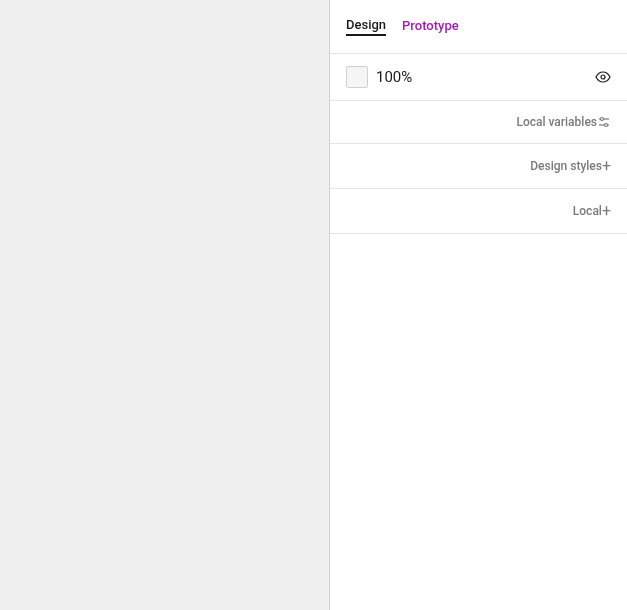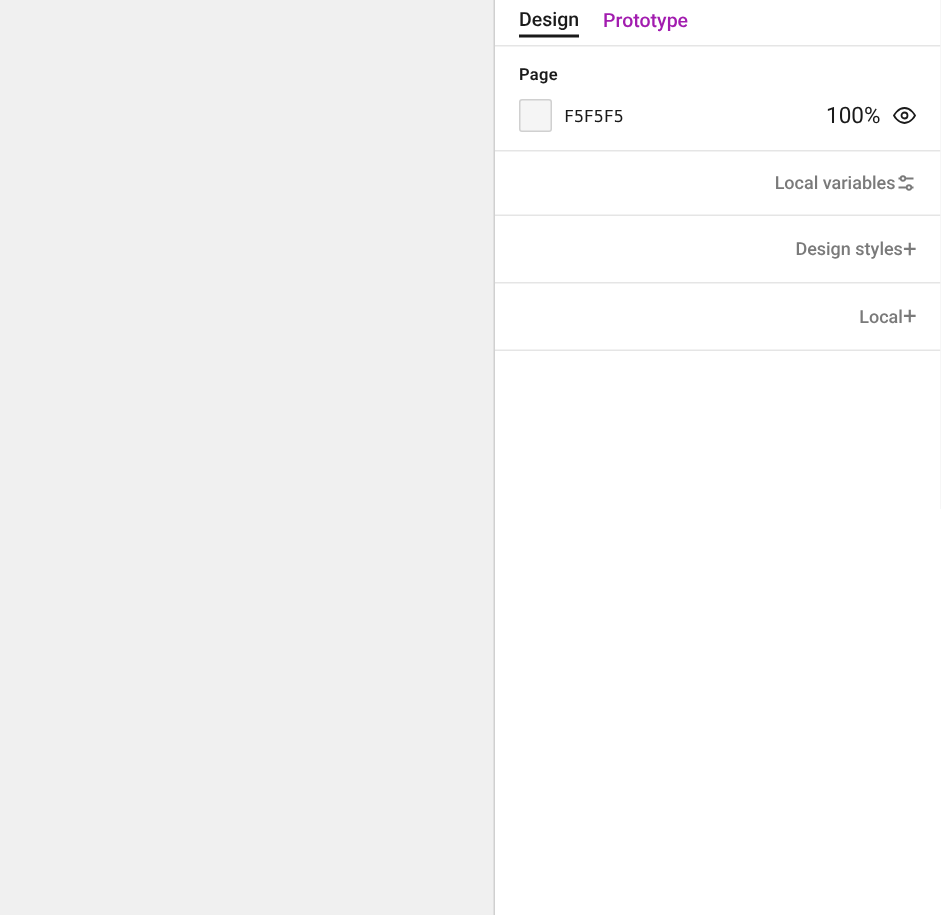--- a/index.html
+++ b/index.html
@@ -27,21 +27,21 @@
       display: flex;
       flex-direction: column;
       flex-shrink: 0;
     }
 
     
     .tabs {
       display: flex;
       align-items: center;
       padding: 0 16px;
-      height: 31px;
+      height: 54px;
       border-bottom: 1px solid #e5e5e5;
       gap: 16px;
     }
 
     .tab {
       font-size: 13px;
       font-weight: 500;
       cursor: pointer;
       padding-bottom: 2px;
       color: #a21caf;
@@ -151,24 +151,22 @@
 <div class="canvas-area"></div>
 
 <div class="panel">
 
   <div class="tabs">
     <div class="tab active">Design</div>
     <div class="tab">Prototype</div>
   </div>
 
   <div class="section">
-    <div class="section-title">Page</div>
     <div class="page-color-row">
       <div class="color-swatch"></div>
-      <span class="color-value">F5F5F5</span>
       <span class="opacity-value">100%</span>
       <div class="eye-icon">
         <svg viewBox="0 0 16 16" fill="none" xmlns="http://www.w3.org/2000/svg">
           <path d="M1 8C1 8 3.5 3 8 3C12.5 3 15 8 15 8C15 8 12.5 13 8 13C3.5 13 1 8 1 8Z" stroke="#1a1a1a" stroke-width="1.2" fill="none"></path>
           <circle cx="8" cy="8" r="2" stroke="#1a1a1a" stroke-width="1.2" fill="none"></circle>
         </svg>
       </div>
     </div>
   </div>
 

